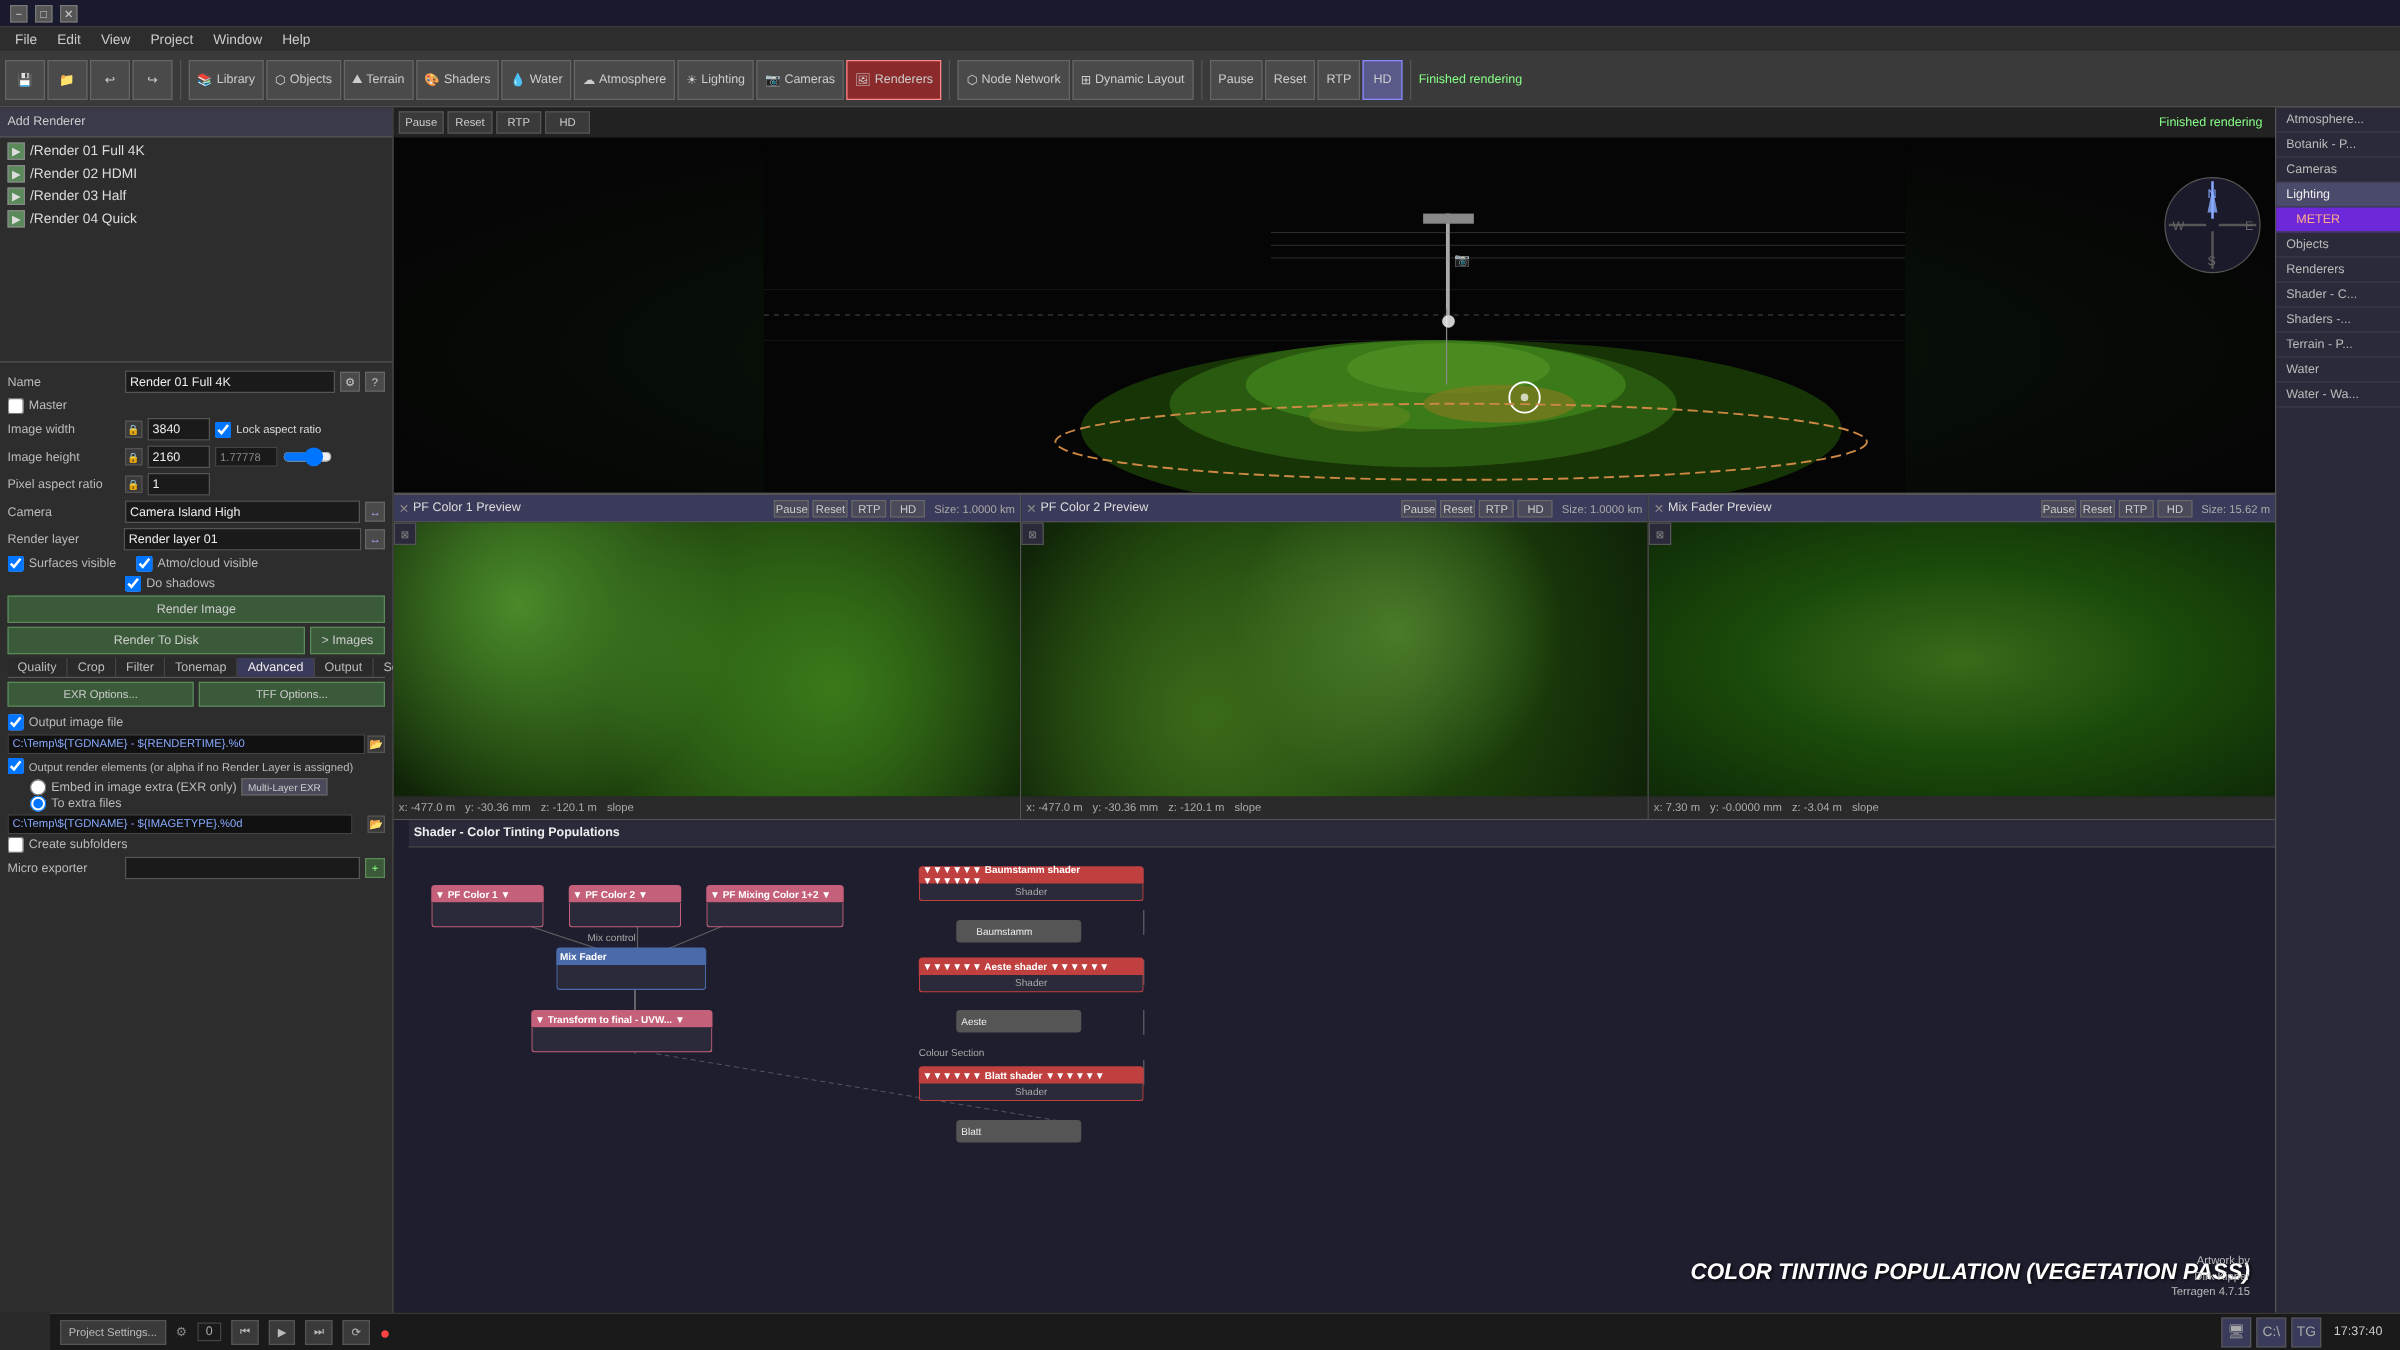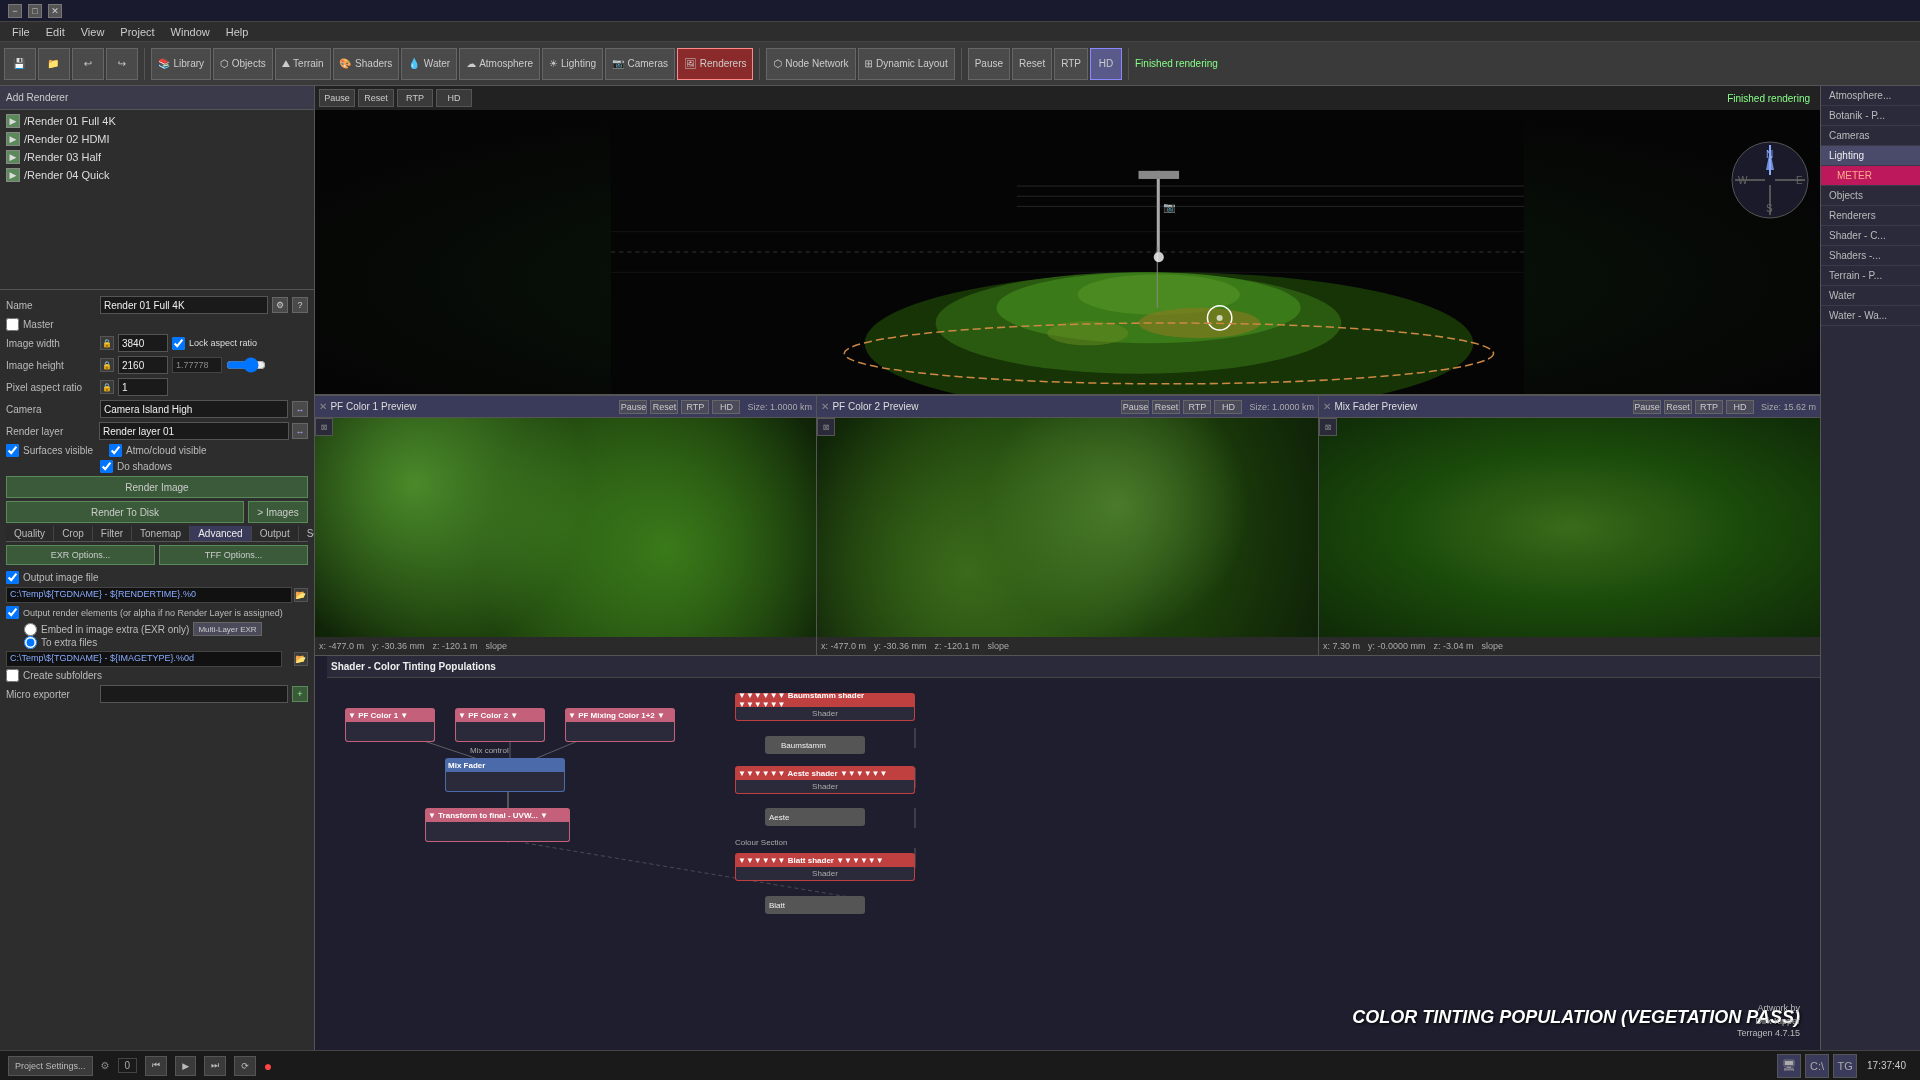--- a/index.html
+++ b/index.html
@@ -366,20 +366,21 @@
     #statusbar {
       height: 30px;
       background: #1a1a1a;
       border-top: 1px solid #444;
       display: flex;
       align-items: center;
       padding: 12px 8px;
       font-size: 10px;
       color: #aaa;
       gap: 8px;
+      margin-left: 40px;
     }
     .status-btn {
       height: 20px;
       padding: 0 6px;
       background: #3a3a3a;
       border: 1px solid #555;
       color: #bbb;
       font-size: 9px;
       cursor: pointer;
     }
@@ -956,21 +957,21 @@
         </div>
       </div>
     </div>
   </div>
 
   <div id="right-sidebar">
     <div class="nav-item">Atmosphere...</div>
     <div class="nav-item">Botanik - P...</div>
     <div class="nav-item">Cameras</div>
     <div class="nav-item active">Lighting</div>
-    <div class="nav-item" style="background:#be185d;color:#fa8;padding-left:16px;">METER</div>
+    <div class="nav-item" style="background:#6d28d9;color:#fa8;padding-left:16px;">METER</div>
     <div class="nav-item">Objects</div>
     <div class="nav-item">Renderers</div>
     <div class="nav-item">Shader - C...</div>
     <div class="nav-item">Shaders -...</div>
     <div class="nav-item">Terrain - P...</div>
     <div class="nav-item">Water</div>
     <div class="nav-item">Water - Wa...</div>
   </div>
 </div>
 

